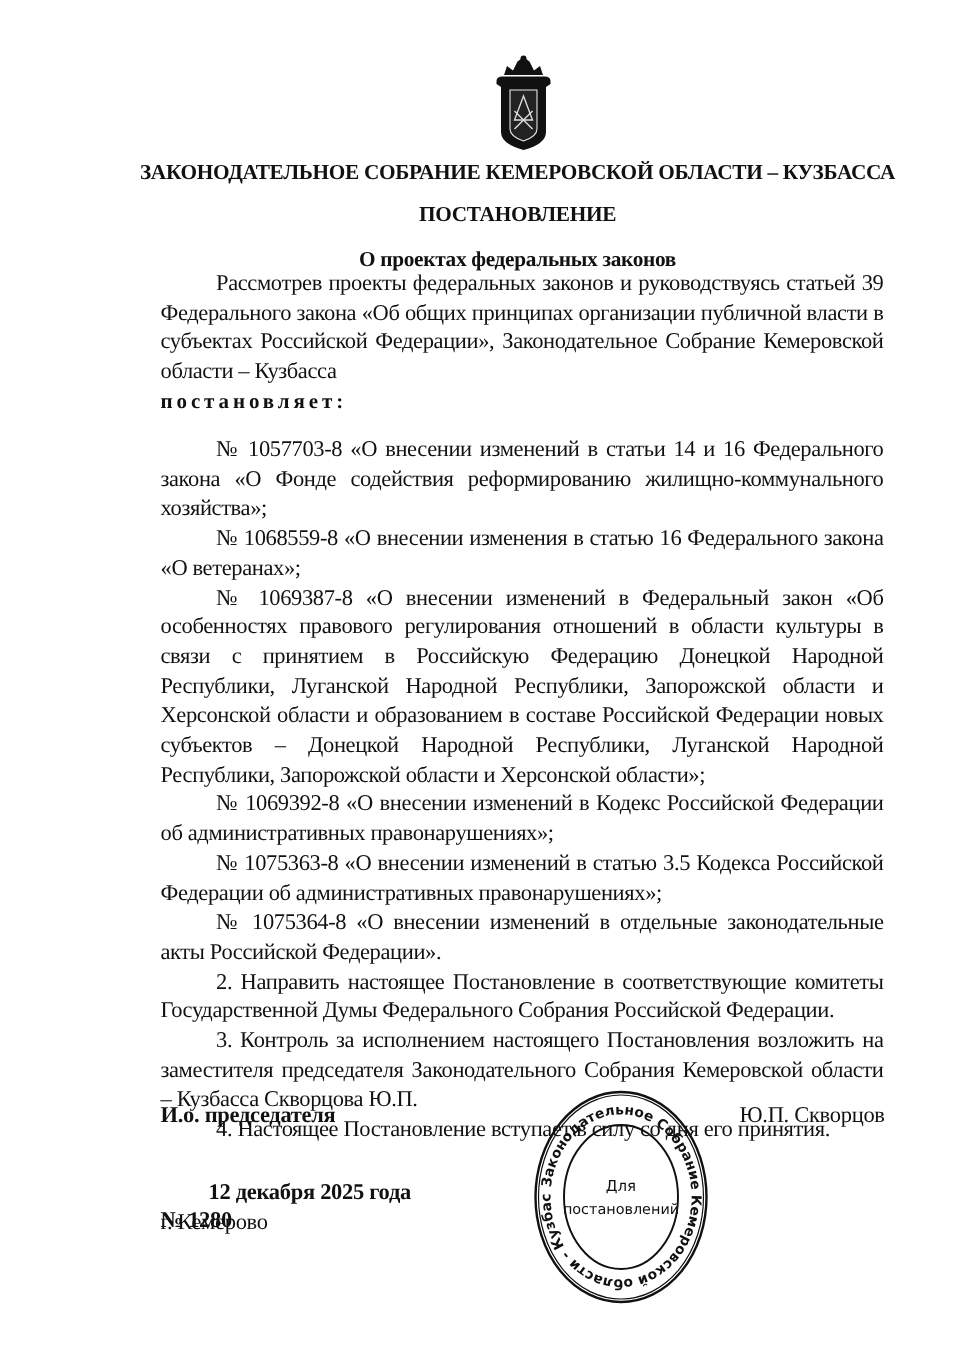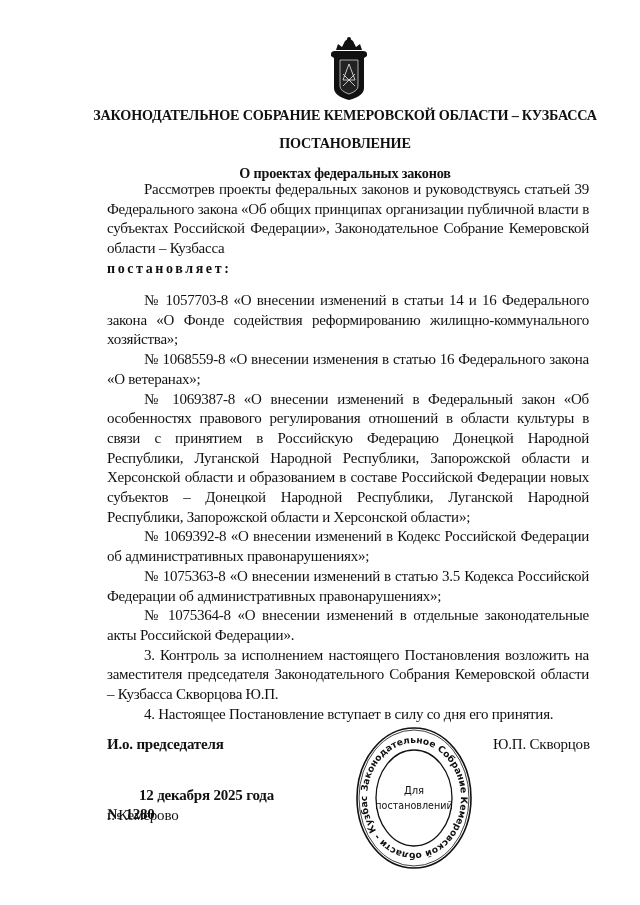--- a/index.html
+++ b/index.html
@@ -46,20 +46,21 @@
     <p class="p spaced">постановляет:</p>
   </div>
 
   <div class="body" style="top:291px;">
     <p class="p ind">№ 1057703-8 «О внесении изменений в статьи 14 и 16 Федерального закона «О Фонде содействия реформированию жилищно-коммунального хозяйства»;</p>
     <p class="p ind">№ 1068559-8 «О внесении изменения в статью 16 Федерального закона «О ветеранах»;</p>
     <p class="p ind">№ 1069387-8 «О внесении изменений в Федеральный закон «Об особенностях правового регулирования отношений в области культуры в связи с принятием в Российскую Федерацию Донецкой Народной Республики, Луганской Народной Республики, Запорожской области и Херсонской области и образованием в составе Российской Федерации новых субъектов – Донецкой Народной Республики, Луганской Народной Республики, Запорожской области и Херсонской области»;</p>
     <p class="p ind">№ 1069392-8 «О внесении изменений в Кодекс Российской Федерации об административных правонарушениях»;</p>
     <p class="p ind">№ 1075363-8 «О внесении изменений в статью 3.5 Кодекса Российской Федерации об административных правонарушениях»;</p>
     <p class="p ind">№ 1075364-8 «О внесении изменений в отдельные законодательные акты Российской Федерации».</p>
+    <p class="p ind">2. Направить настоящее Постановление в соответствующие комитеты Государственной Думы Федерального Собрания Российской Федерации.</p>
     <p class="p ind">3. Контроль за исполнением настоящего Постановления возложить на заместителя председателя Законодательного Собрания Кемеровской области – Кузбасса Скворцова Ю.П.</p>
     <p class="p ind">4. Настоящее Постановление вступает в силу со дня его принятия.</p>
   </div>
 
   <div class="sig" style="left:107px; top:736px;font-weight:bold;">И.о. председателя</div>
   <div class="sig" style="left:493px; top:736px;">Ю.П. Скворцов</div>
 
   <div class="sig" style="left:107px; top:807px;text-align:center;">г. Кемерово</div>
   <div class="sig bold" style="left:107px; top:787px;margin-left:32px;">12 декабря 2025 года</div>
   <div class="sig bold" style="left:107px; top:806px;">№ 1280</div>

